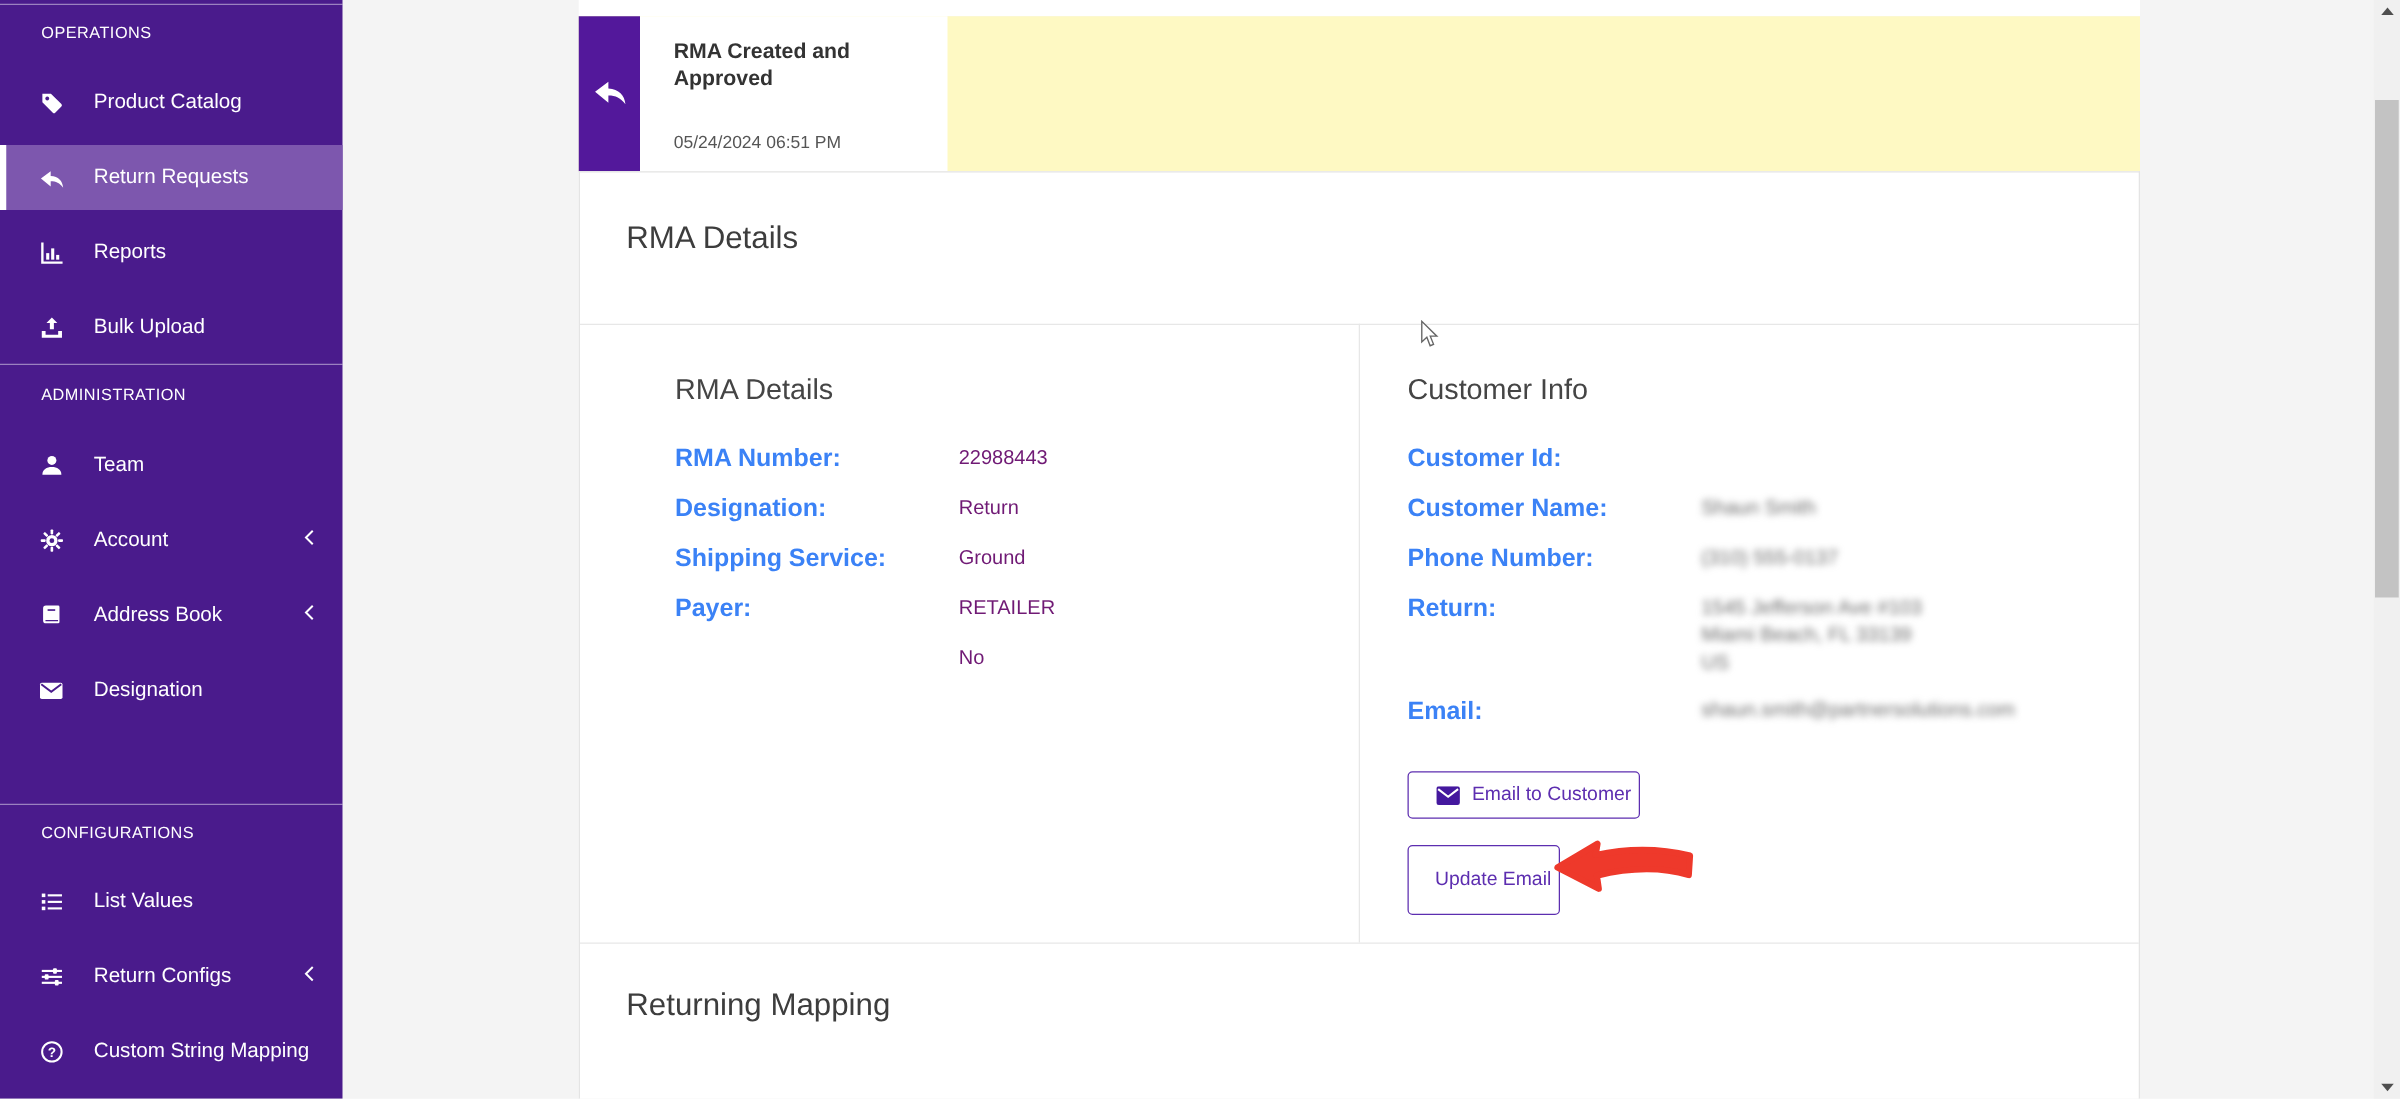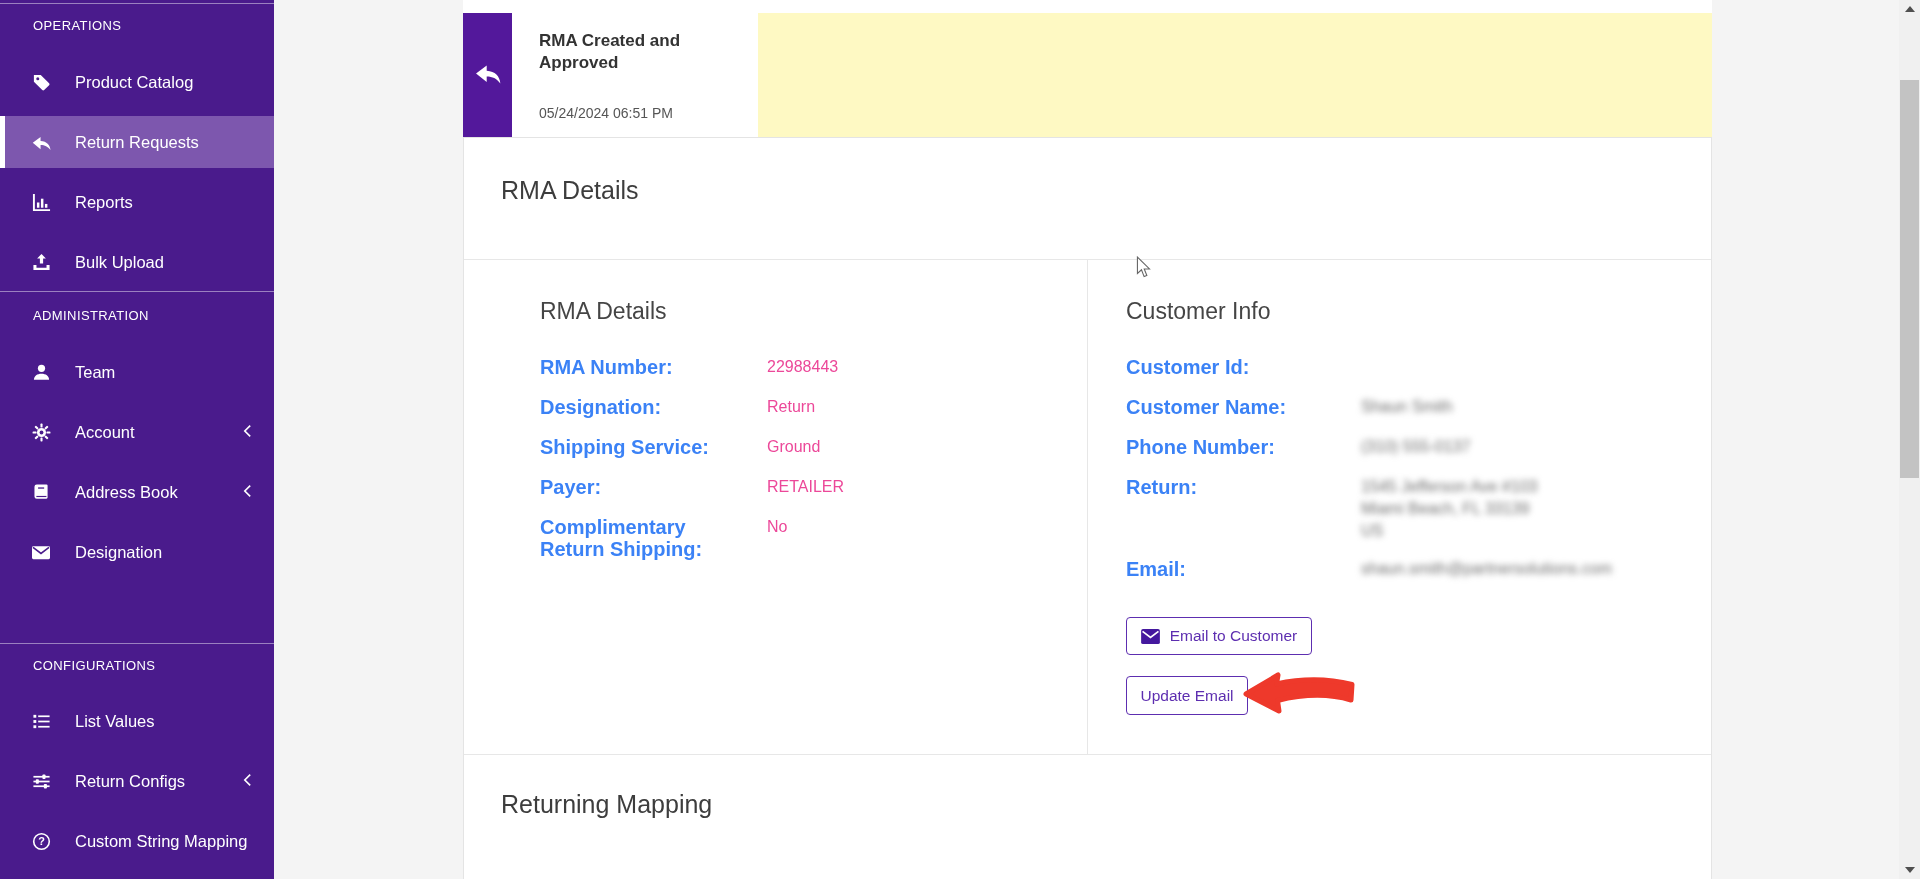--- a/index.html
+++ b/index.html
@@ -25,27 +25,27 @@
   .tt-title{position:absolute;left:27px;top:17px;width:182px;font-size:17px;font-weight:bold;color:#333;line-height:22px}
   .tt-time{position:absolute;left:27px;top:92px;font-size:14px;color:#555;white-space:nowrap}
   
   .card{position:absolute;left:463px;top:137px;width:1249px;height:742px;background:#fff;
         border:1px solid #e4e4e4;border-bottom:none;box-sizing:border-box}
   .h-div{position:absolute;left:0;width:1247px;height:1px;background:#e7e7e7}
   .v-div{position:absolute;left:623px;top:121px;width:1px;height:495px;background:#e7e7e7}
   .pg-h{position:absolute;left:37px;font-size:25px;color:#3d3d3d;white-space:nowrap}
   .col-h{position:absolute;font-size:23px;color:#454545;white-space:nowrap}
   .f-label{position:absolute;font-size:20px;font-weight:bold;color:#3b82f6;line-height:22px}
-  .f-value{position:absolute;font-size:16px;color:#ec4899;line-height:22px;white-space:nowrap}
+  .f-value{position:absolute;font-size:16px;color:#701a75;line-height:22px;white-space:nowrap}
   .redacted{filter:blur(3px);color:#6e6e6e}
   .lc-label{left:76px;width:195px}
   .lc-value{left:303px}
   .rc-label{left:662px;width:225px}
   .rc-value{left:897px}
-  .btn{position:absolute;display:flex;align-items:center;justify-content:center;gap:10px;
+  .btn{position:absolute;display:flex;align-items:center;justify-content:flex-end;gap:10px;
        background:#fff;border:1.5px solid #5d2eb0;border-radius:4px;color:#5d2eb0;
        font-size:15.5px;cursor:pointer;box-sizing:border-box;font-family:inherit}
   .arrow-anno{position:absolute;left:778px;top:531px;width:116px;height:52px}
   
   .sb-track{position:absolute;left:1899px;top:0;width:21px;height:879px;background:#f0f0f0}
   .sb-btn{position:absolute;left:0;width:21px;height:18px;display:flex;align-items:center;justify-content:center;cursor:pointer}
   .tri-up{width:0;height:0;border-left:5px solid transparent;border-right:5px solid transparent;border-bottom:6px solid #4f4f4f}
   .tri-down{width:0;height:0;border-left:5px solid transparent;border-right:5px solid transparent;border-top:6px solid #4f4f4f}
   .sb-thumb{position:absolute;left:1px;top:80px;width:19px;height:398px;background:#c3c3c3;cursor:pointer}
   .cursor{position:absolute;left:1136px;top:256px;width:16px;height:23px;pointer-events:none}
@@ -239,21 +239,20 @@
 
   <div class="f-label lc-label" style="top:258px">Designation:</div>
   <div class="f-value lc-value" style="top:258px">Return</div>
 
   <div class="f-label lc-label" style="top:298px">Shipping Service:</div>
   <div class="f-value lc-value" style="top:298px">Ground</div>
 
   <div class="f-label lc-label" style="top:338px">Payer:</div>
   <div class="f-value lc-value" style="top:338px">RETAILER</div>
 
-  <div class="f-label lc-label" style="top:378px">Complimentary Return Shipping:</div>
   <div class="f-value lc-value" style="top:378px">No</div>
 
   <div class="col-h" style="left:662px;top:160px">Customer Info</div>
 
   <div class="f-label rc-label" style="top:218px">Customer Id:</div>
   <div class="f-value rc-value" style="top:218px"></div>
 
   <div class="f-label rc-label" style="top:258px">Customer Name:</div>
   <div class="f-value rc-value redacted" style="top:258px">Shaun Smith</div>
 
@@ -271,21 +270,21 @@
   <button class="btn" style="left:662px;top:479px;width:186px;height:38px">
     <span style="display:flex">
       <svg width="19" height="15" viewBox="0 0 20 16">
           <rect width="20" height="16" rx="2" fill="#44189e"></rect>
           <path d="M1.5 2.5L10 9l8.5-6.5" stroke="#fff" stroke-width="1.8" fill="none"></path>
         </svg>
     </span>
     <span>Email to Customer</span>
   </button>
 
-  <button class="btn" style="left:662px;top:538px;width:122px;height:39px">
+  <button class="btn" style="left:662px;top:538px;width:122px;height:56px">
     <span>Update Email</span>
   </button>
 
   <span class="arrow-anno">
     <svg width="116" height="52" viewBox="0 0 116 52">
       <path d="M4 25 L36 6 L34.5 15 C62 9 88 10 110 15.5 L109 31 C87 24.5 62 25 35.5 31.5 L37 42 Z" fill="#ee392b" stroke="#ee392b" stroke-width="5" stroke-linejoin="round"></path>
     </svg>
   </span>
 
   <div class="h-div" style="top:616px"></div>

